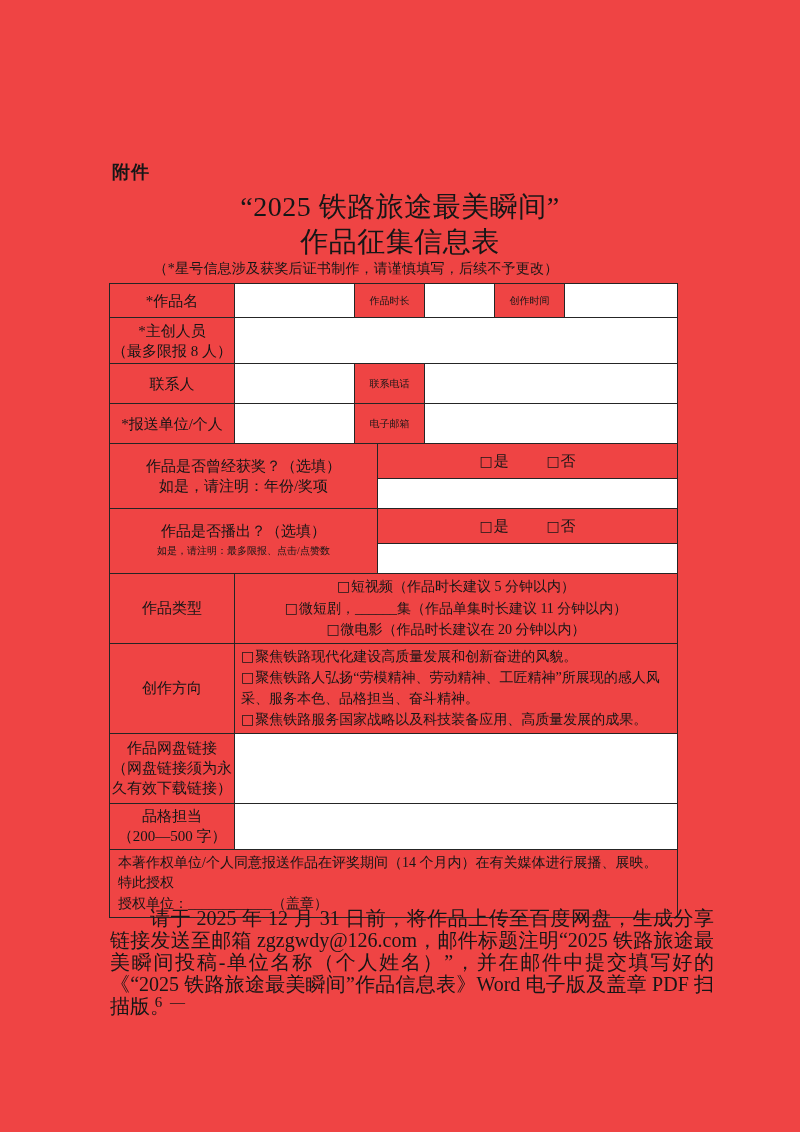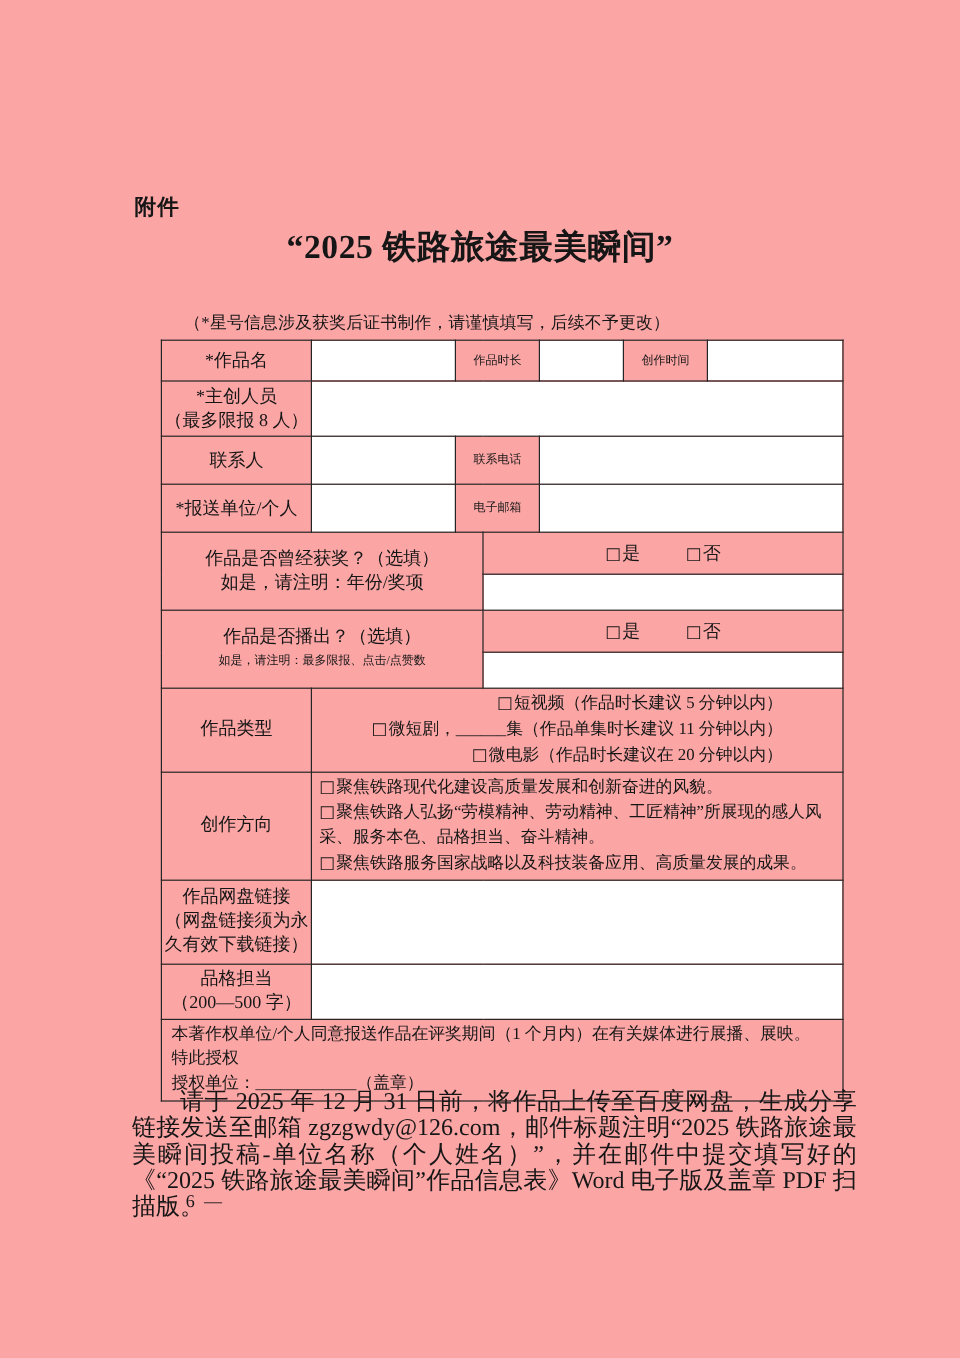--- a/index.html
+++ b/index.html
@@ -4,57 +4,57 @@
 <style>
   * { margin:0; padding:0; box-sizing:border-box; }
   html,body { width:800px; height:1132px; }
   body {
     background:#ffffff;
     color:#161616;
     font-family:"Liberation Serif","DejaVu Serif",serif;
     position:relative;
     overflow:hidden;
   }
-  .page { position:absolute; inset:0; background:#fca5a5; }
+  .page { position:absolute; inset:0; background:#ef4444; }
 
   .attachment {
     position:absolute; left:112px; top:160px;
     font-size:18px; font-weight:700; letter-spacing:1px;
   }
   .title {
     position:absolute; top:189px; left:0; width:800px;
-    text-align:center; font-weight:700; font-size:28px; line-height:35px;
+    text-align:center; font-weight:400; font-size:28px; line-height:35px;
     letter-spacing:0.5px;
   }
   .note {
     position:absolute; top:260px; left:0; width:712px;
     text-align:center; font-size:14px; letter-spacing:0.2px;
   }
 
   table.form {
-    position:absolute; left:134px; top:283px;
+    position:absolute; left:109px; top:283px;
     width:568px; border-collapse:collapse; table-layout:fixed;border-radius:11px;
   }
   table.form td {
     border:1.6px solid #252525;
     vertical-align:middle;
     overflow:hidden;
   }
   .lbl { text-align:center; font-size:15px; line-height:20px; padding:1px 2px; }
   .lbl-sm { font-size:10px; }
   .val { background:#fff; }
   .yn-cell { text-align:center; font-size:15px; }
   .yn-item { display:inline-block; white-space:nowrap; }
   .yn-item + .yn-item { margin-left:34px; }
   .cb {
     font-family:"DejaVu Sans","Liberation Sans",sans-serif;
     font-size:14px; margin-right:1px;
   }
   .opt-cell { padding:2px 6px; font-size:14px; }
-  .opt-wrap-center { width:-moz-fit-content; width:fit-content; margin:0 auto; text-align:right; }
+  .opt-wrap-center { width:-moz-fit-content; width:fit-content; margin:0 auto; text-align:center; }
   .opt-line { line-height:20.5px; }
   .auth-cell { padding:3px 8px; font-size:14px; vertical-align:middle; }
   .auth-line { line-height:20.5px; }
 
   .instructions {
     position:absolute; left:110px; top:907px; width:604px;
     font-size:20px; line-height:22px;
     text-align:justify; text-indent:2em;
   }
   .pageno {
@@ -71,20 +71,21 @@
 </style>
 </head>
 <body>
 
 <div class="page">
 
   <div class="attachment">附件</div>
 
   <div class="title">
     <div>“2025 铁路旅途最美瞬间”</div>
+    <div>作品征集信息表</div>
   </div>
 
   <div class="note">（*星号信息涉及获奖后证书制作，请谨慎填写，后续不予更改）</div>
 
   <table class="form">
     <colgroup>
       <col style="width:125px">
         <col style="width:120px">
         <col style="width:23px">
       <col style="width:47px">
@@ -185,21 +186,21 @@
     <tr class="h46">
       <td class="lbl">
         <div>品格担当</div>
         <div>（200—500 字）</div>
       </td>
       <td class="val" colspan="6"></td>
     </tr>
 
     <tr class="h67">
       <td class="auth-cell" colspan="7">
-        <div class="auth-line">本著作权单位/个人同意报送作品在评奖期间（1 个月内）在有关媒体进行展播、展映。</div>
+        <div class="auth-line">本著作权单位/个人同意报送作品在评奖期间（14 个月内）在有关媒体进行展播、展映。</div>
         <div class="auth-line">特此授权</div>
         <div class="auth-line">
           <span>授权单位：</span><span>____________</span><span>（盖章）</span>
         </div>
       </td>
     </tr>
   </tbody>
     </table>
 
   <div class="instructions">请于 2025 年 12 月 31 日前，将作品上传至百度网盘，生成分享链接发送至邮箱 zgzgwdy@126.com，邮件标题注明“2025 铁路旅途最美瞬间投稿-单位名称（个人姓名）”，并在邮件中提交填写好的《“2025 铁路旅途最美瞬间”作品信息表》Word 电子版及盖章 PDF 扫描版。</div>

